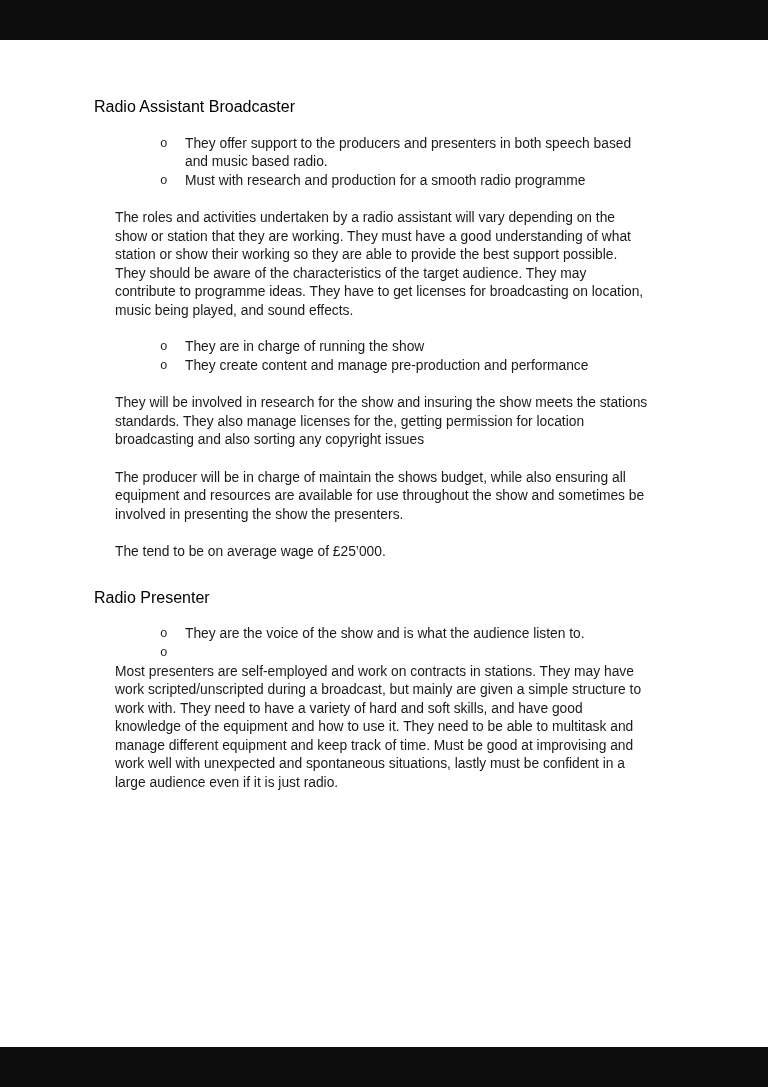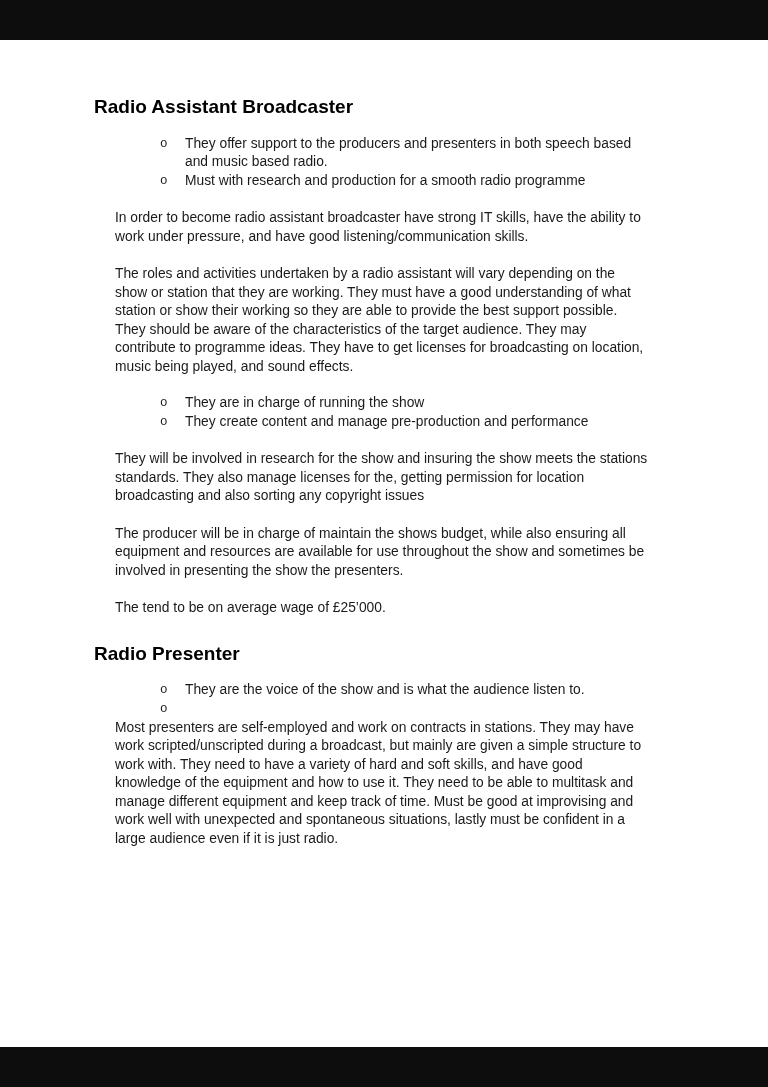--- a/index.html
+++ b/index.html
@@ -32,23 +32,23 @@
     right: 0;
     background: #ffffff;
     box-sizing: border-box;
     padding: 58px 118px 0 94px;
     color: #1a1a1a;
     font-size: 13.8px;
     line-height: 18.5px;
     overflow: hidden;
   }
   h2.sec-heading {
-    font-size: 19px;
+    font-size: 16px;
     line-height: 18.5px;
-    font-weight: bold;
+    font-weight: normal;
     margin: 27px 0 0 0;
     color: #000000;
   }
   section:first-of-type h2.sec-heading { margin-top: 0; }
   ul.bullets {
     list-style: none;
     margin: 18px 0 0 0;
     padding: 0 0 0 66px;
   }
   ul.bullets li {
@@ -79,21 +79,20 @@
       <ul class="bullets">
         <li>
           <span class="marker">o</span>
           <span>They offer support to the producers and presenters in both speech based and music based radio.</span>
         </li>
         <li>
           <span class="marker">o</span>
           <span>Must with research and production for a smooth radio programme</span>
         </li>
       </ul>
-      <p class="para">In order to become radio assistant broadcaster have strong IT skills, have the ability to work under pressure, and have good listening/communication skills.</p>
       <p class="para">The roles and activities undertaken by a radio assistant will vary depending on the show or station that they are working. They must have a good understanding of what station or show their working so they are able to provide the best support possible.  They should be aware of the characteristics of the target audience. They may contribute to programme ideas. They have to get licenses for broadcasting on location, music being played, and sound effects.</p>
     </section>
 
     <section>
       <ul class="bullets">
         <li>
           <span class="marker">o</span>
           <span>They are in charge of running the show</span>
         </li>
         <li>

